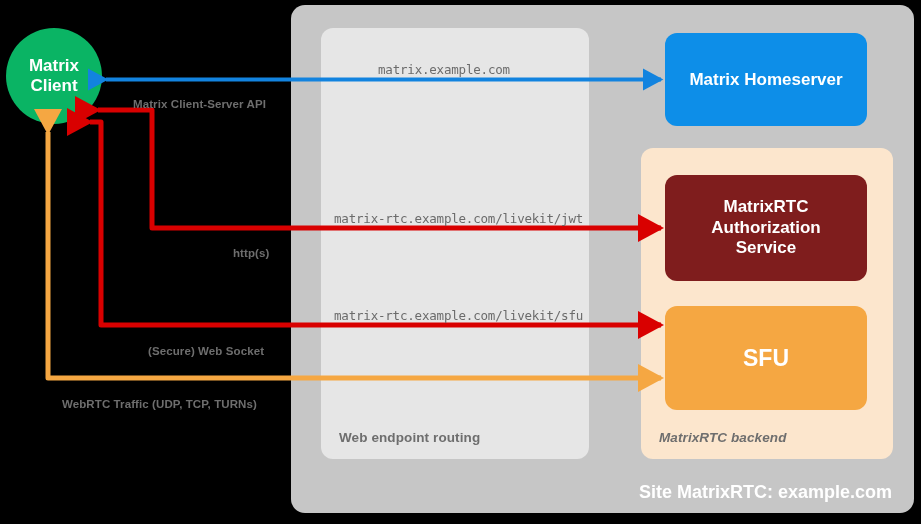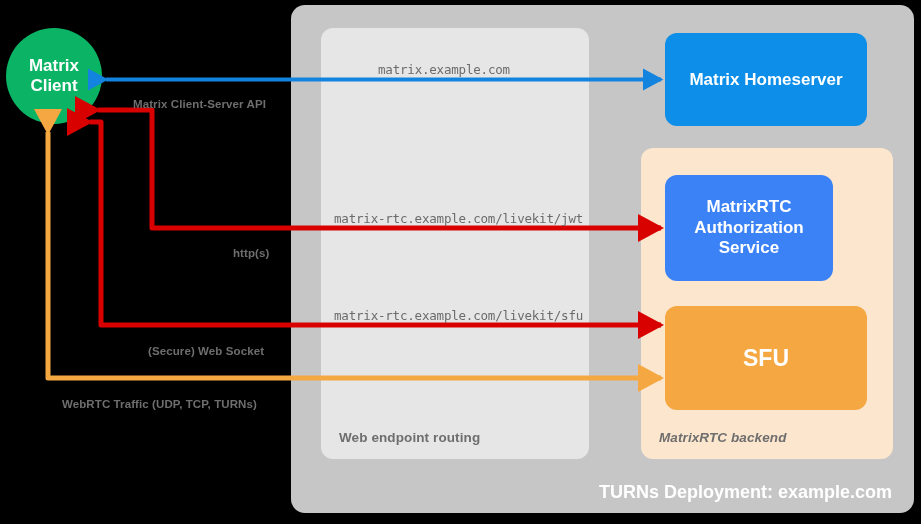--- a/index.html
+++ b/index.html
@@ -40,22 +40,22 @@
     left:6px;top:28px;width:96px;height:96px;border-radius:50%;
     background:#0ab464;display:flex;align-items:center;justify-content:center;
     text-align:center;color:#fff;font-weight:bold;font-size:17px;line-height:1.15;
   }
   #matrix-homeserver{
     left:665px;top:33px;width:202px;height:93px;border-radius:12px;
     background:#0d8ee8;display:flex;align-items:center;justify-content:center;
     color:#fff;font-weight:bold;font-size:17px;text-align:center;
   }
   #matrixrtc-auth-service{
-    left:665px;top:175px;width:168px;height:106px;border-radius:12px;
-    background:#3b82f6;display:flex;align-items:center;justify-content:center;
+    left:665px;top:175px;width:202px;height:106px;border-radius:12px;
+    background:#7f1d1d;display:flex;align-items:center;justify-content:center;
     color:#fff;font-weight:bold;font-size:17px;text-align:center;line-height:1.22;
   }
   #sfu{
     left:665px;top:306px;width:202px;height:104px;border-radius:12px;
     background:#f5a742;display:flex;align-items:center;justify-content:center;
     color:#fff;font-weight:bold;font-size:23px;text-align:center;
   }
 
   
   #arrow-layer{left:0;top:0;width:921px;height:524px;pointer-events:none;}
@@ -69,21 +69,21 @@
     position:absolute;font-family:"DejaVu Sans Mono", monospace;
     font-size:12.5px;color:#6b6b6b;white-space:nowrap;letter-spacing:-.2px;
   }
 </style>
 </head>
 <body>
 
 <div id="stage" class="abs">
 
   <div id="site-deployment" class="abs">
-    <div id="site-deployment-label" class="abs">TURNs Deployment: example.com</div>
+    <div id="site-deployment-label" class="abs">Site MatrixRTC: example.com</div>
   </div>
 
   <div id="web-endpoint-routing" class="abs">
     <div class="container-label">Web endpoint routing</div>
   </div>
 
   <div id="matrixrtc-backend" class="abs">
     <div class="container-label">MatrixRTC backend</div>
   </div>
 

